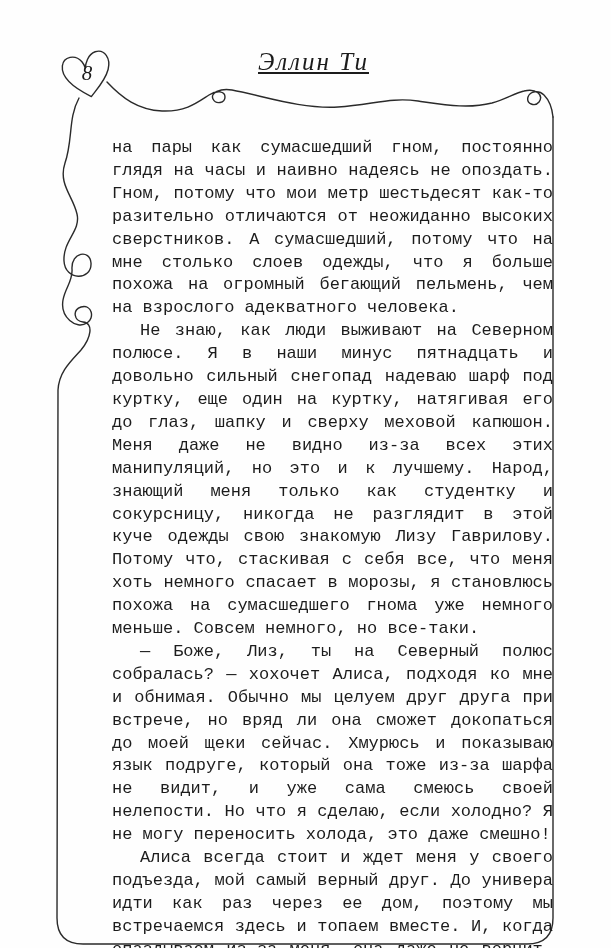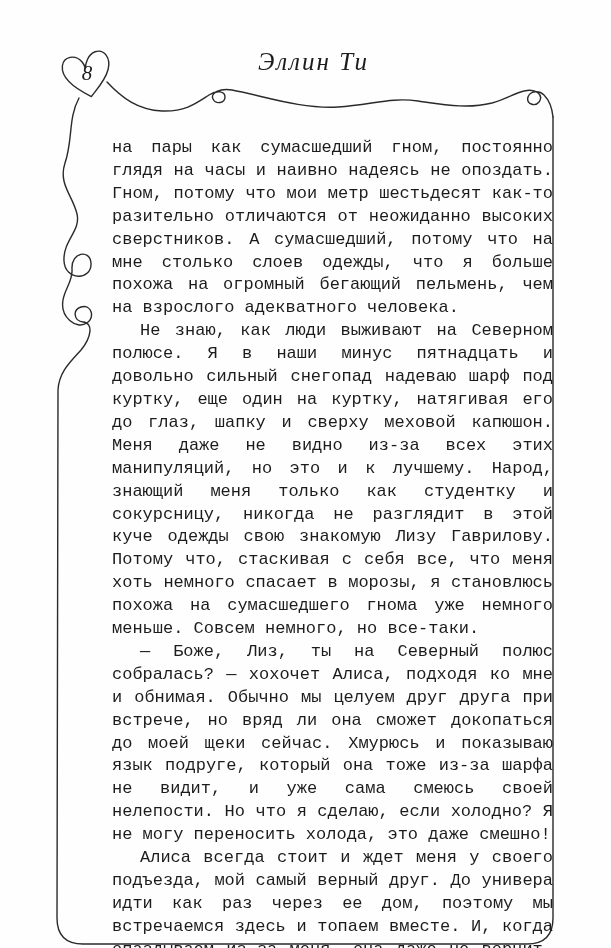--- a/index.html
+++ b/index.html
@@ -34,20 +34,21 @@
   .author {
     position: absolute;
     left: 16px;
     right: 0;
     top: 48px;
     text-align: center;
     font-style: italic;
     font-size: 25px;
     letter-spacing: 2px;
     color: #1c1c1c;
+    text-decoration: underline;
   }
   .page-number {
     position: absolute;
     left: 74px;
     top: 61px;
     width: 26px;
     text-align: center;
     font-style: italic;
     font-size: 21px;
     color: #1c1c1c;

